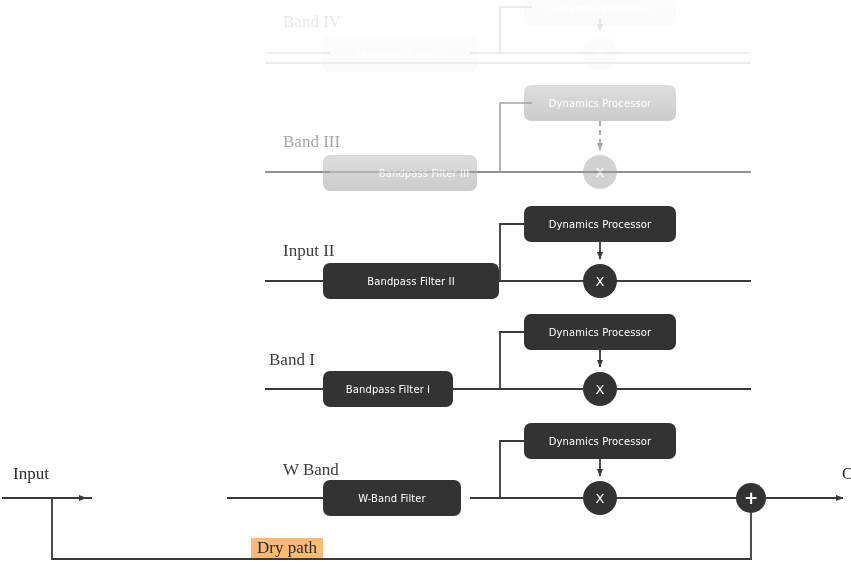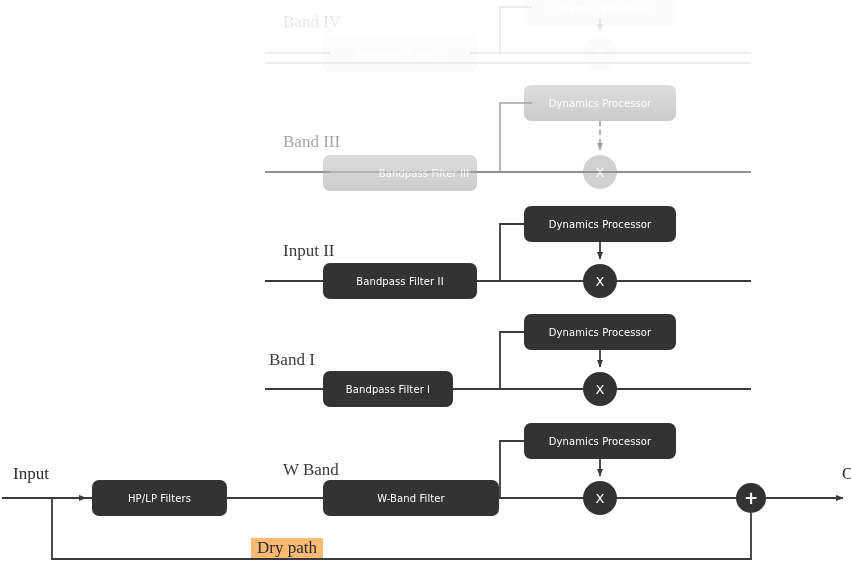--- a/index.html
+++ b/index.html
@@ -137,42 +137,41 @@
 
   <div class="band-3">
     <div class="lbl band" style="left:283px;top:132px;">Band III</div>
     <div class="node block grad" style="left:323px;top:155px;width:154px;padding-left:48px;">Bandpass Filter III</div>
     <div class="node block grad" style="left:524px;top:85px;width:152px;">Dynamics Processor</div>
     <div class="node circ gray" style="left:583px;top:155px;">X</div>
   </div>
 
   <div>
     <div class="lbl band" style="left:283px;top:241px;">Input II</div>
-    <div class="node block" style="left:323px;top:263px;width:154px;">Bandpass Filter II</div>
+    <div class="node block" style="left:323px;top:263px;width:176px;">Bandpass Filter II</div>
     <div class="node block" style="left:524px;top:206px;width:152px;">Dynamics Processor</div>
     <div class="node circ" style="left:583px;top:264px;">X</div>
   </div>
 
   <div>
     <div class="lbl band" style="left:269px;top:350px;">Band I</div>
     <div class="node block" style="left:323px;top:371px;width:130px;">Bandpass Filter I</div>
     <div class="node block" style="left:524px;top:314px;width:152px;">Dynamics Processor</div>
     <div class="node circ" style="left:583px;top:372px;">X</div>
   </div>
 
   <div>
     <div class="lbl band" style="left:283px;top:460px;">W Band</div>
-    <div class="node block" style="left:323px;top:480px;width:176px;">W-Band Filter</div>
+    <div class="node block" style="left:323px;top:480px;width:138px;">W-Band Filter</div>
     <div class="node block" style="left:524px;top:423px;width:152px;">Dynamics Processor</div>
     <div class="node circ" style="left:583px;top:481px;">X</div>
   </div>
 
   <div class="lbl io" style="left:13px;top:464px;">Input</div>
 
-  <div class="node block" style="left:92px;top:480px;width:135px;">HP/LP Filters</div>
 
   <div class="node circ sum" style="left:736px;top:483px;">+</div>
 
   <div class="lbl io" style="left:798px;top:464px;margin-left:44px;">Output</div>
 
   <div class="lbl io" style="left:251px;top:538px;background:#fdba74;padding:0 6px;">Dry path</div>
 
 </div>
 
 </body></html>

